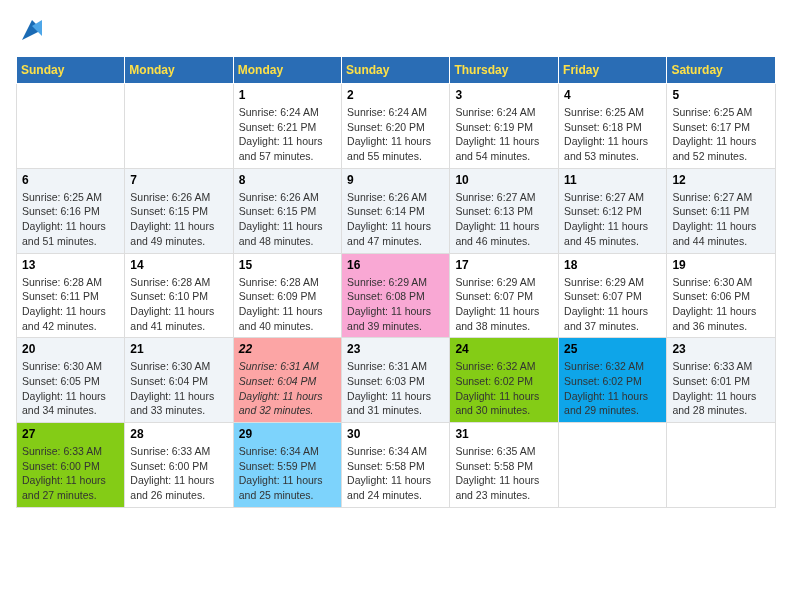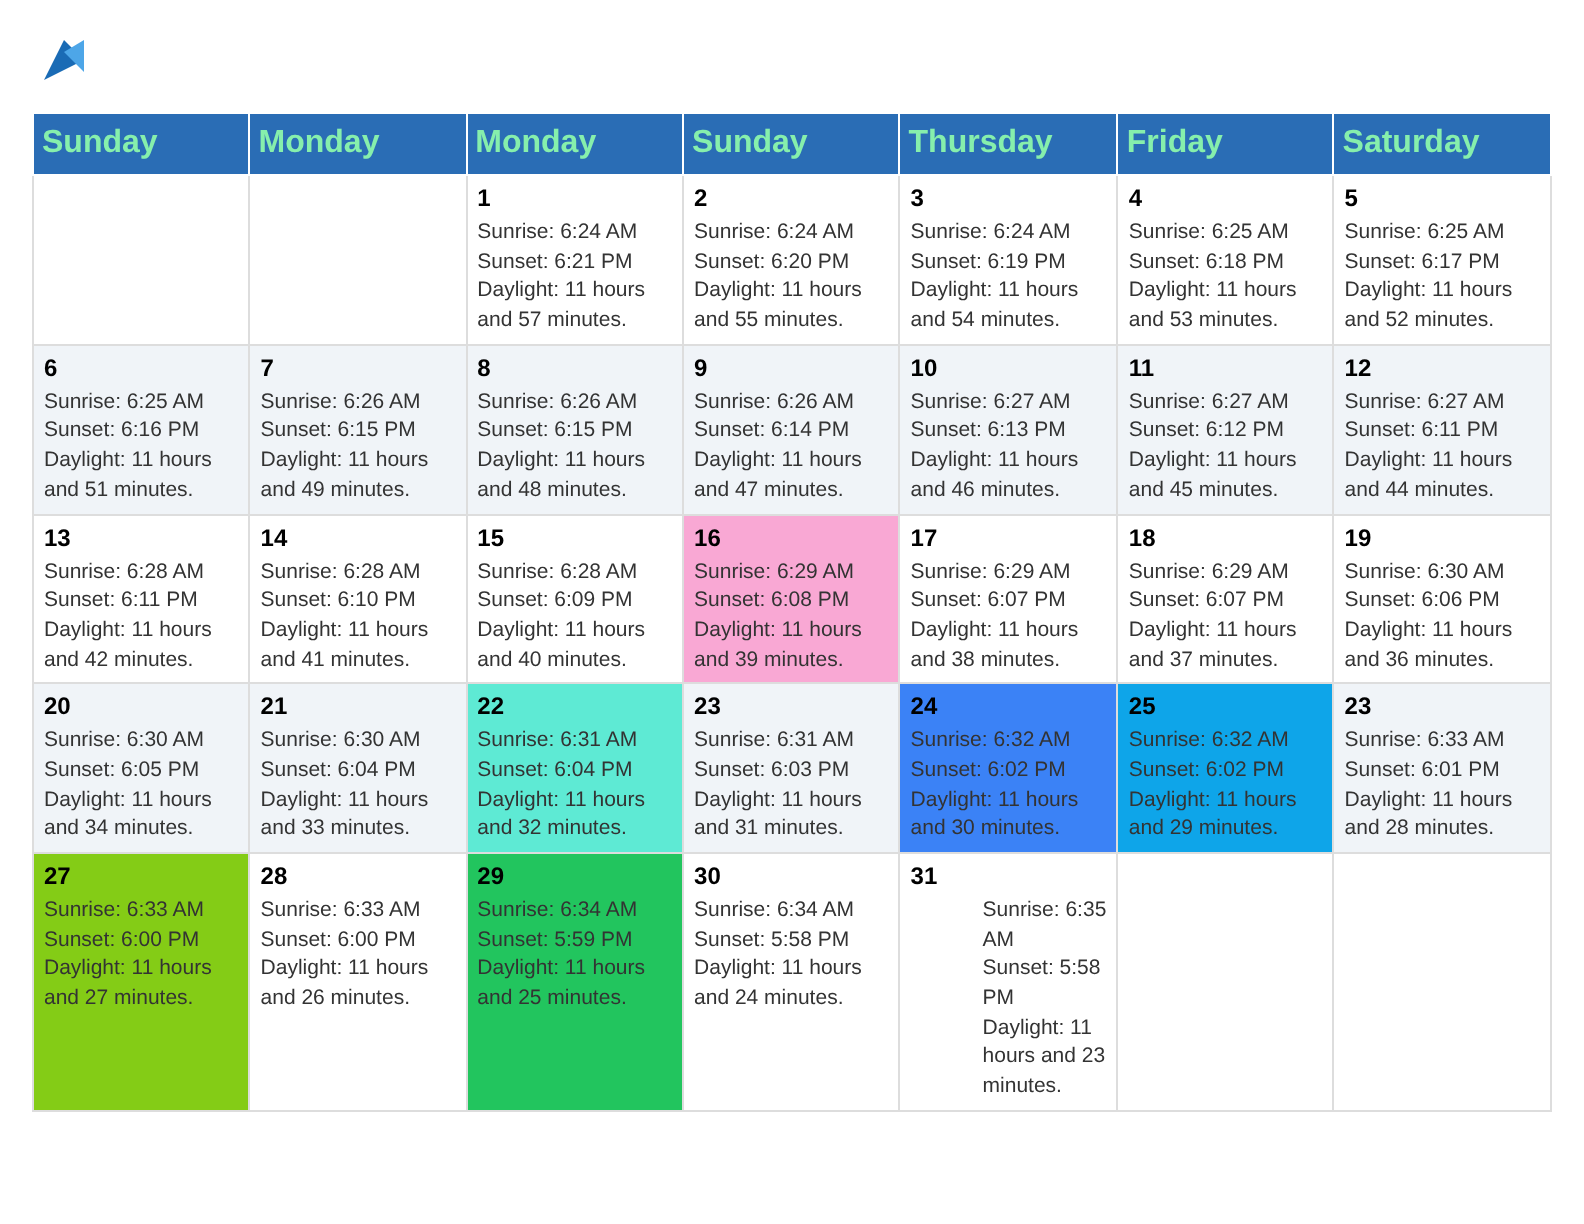--- a/index.html
+++ b/index.html
@@ -51,25 +51,25 @@
       color: #555;
       margin-top: 2px;
     }
     .calendar {
       width: 100%;
       border-collapse: collapse;
       font-size: 11px;
     }
     .calendar th {
       background-color: #2a6db5;
-      color: #86efac;
+      color: #fde047;
       padding: 6px 4px;
       text-align: left;
       font-weight: bold;
-      font-size: 16px;
+      font-size: 12px;
       border: 1px solid #fff;
     }
     .calendar td {
       border: 1px solid #ddd;
       vertical-align: top;
       padding: 4px 5px;
       width: 110px;
       min-height: 80px;
       background: #fff;
     }
@@ -259,33 +259,33 @@
             <div class="day-info" style="white-space: pre-line;">Sunrise: 6:30 AM
 Sunset: 6:05 PM
 Daylight: 11 hours and 34 minutes.</div>
           </td>
           <td style="background: rgb(240, 244, 248);">
             <span class="day-number">21</span>
             <div class="day-info" style="white-space: pre-line;">Sunrise: 6:30 AM
 Sunset: 6:04 PM
 Daylight: 11 hours and 33 minutes.</div>
           </td>
-          <td style="background: #5eead4;">
+          <td style="background: #fca5a5; font-style: italic;">
             <span class="day-number">22</span>
             <div class="day-info" style="white-space: pre-line;">Sunrise: 6:31 AM
 Sunset: 6:04 PM
 Daylight: 11 hours and 32 minutes.</div>
           </td>
           <td style="background: rgb(240, 244, 248);">
             <span class="day-number">23</span>
             <div class="day-info" style="white-space: pre-line;">Sunrise: 6:31 AM
 Sunset: 6:03 PM
 Daylight: 11 hours and 31 minutes.</div>
           </td>
-          <td style="background: #3b82f6;">
+          <td style="background: #84cc16;">
             <span class="day-number">24</span>
             <div class="day-info" style="white-space: pre-line;">Sunrise: 6:32 AM
 Sunset: 6:02 PM
 Daylight: 11 hours and 30 minutes.</div>
           </td>
           <td style="background: #0ea5e9;">
             <span class="day-number">25</span>
             <div class="day-info" style="white-space: pre-line;">Sunrise: 6:32 AM
 Sunset: 6:02 PM
 Daylight: 11 hours and 29 minutes.</div>
@@ -303,35 +303,35 @@
             <div class="day-info" style="white-space: pre-line;">Sunrise: 6:33 AM
 Sunset: 6:00 PM
 Daylight: 11 hours and 27 minutes.</div>
           </td>
           <td style="background: rgb(255, 255, 255);">
             <span class="day-number">28</span>
             <div class="day-info" style="white-space: pre-line;">Sunrise: 6:33 AM
 Sunset: 6:00 PM
 Daylight: 11 hours and 26 minutes.</div>
           </td>
-          <td style="background: #22c55e;">
+          <td style="background: #7dd3fc;">
             <span class="day-number">29</span>
             <div class="day-info" style="white-space: pre-line;">Sunrise: 6:34 AM
 Sunset: 5:59 PM
 Daylight: 11 hours and 25 minutes.</div>
           </td>
           <td style="background: rgb(255, 255, 255);">
             <span class="day-number">30</span>
             <div class="day-info" style="white-space: pre-line;">Sunrise: 6:34 AM
 Sunset: 5:58 PM
 Daylight: 11 hours and 24 minutes.</div>
           </td>
           <td style="background: rgb(255, 255, 255);">
             <span class="day-number">31</span>
-            <div class="day-info" style="white-space: pre-line; margin-left: 36px;">Sunrise: 6:35 AM
+            <div class="day-info" style="white-space: pre-line;">Sunrise: 6:35 AM
 Sunset: 5:58 PM
 Daylight: 11 hours and 23 minutes.</div>
           </td>
           <td class="empty-cell"></td>
           <td class="empty-cell"></td>
         </tr>
       </tbody>
   </table>
 </div>
 

